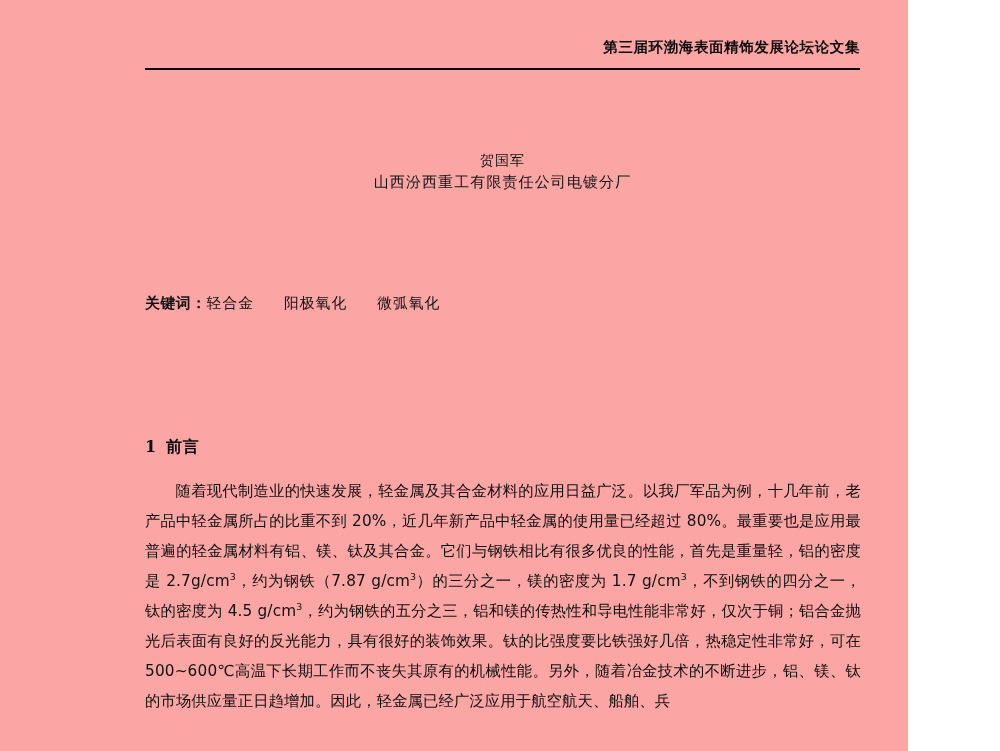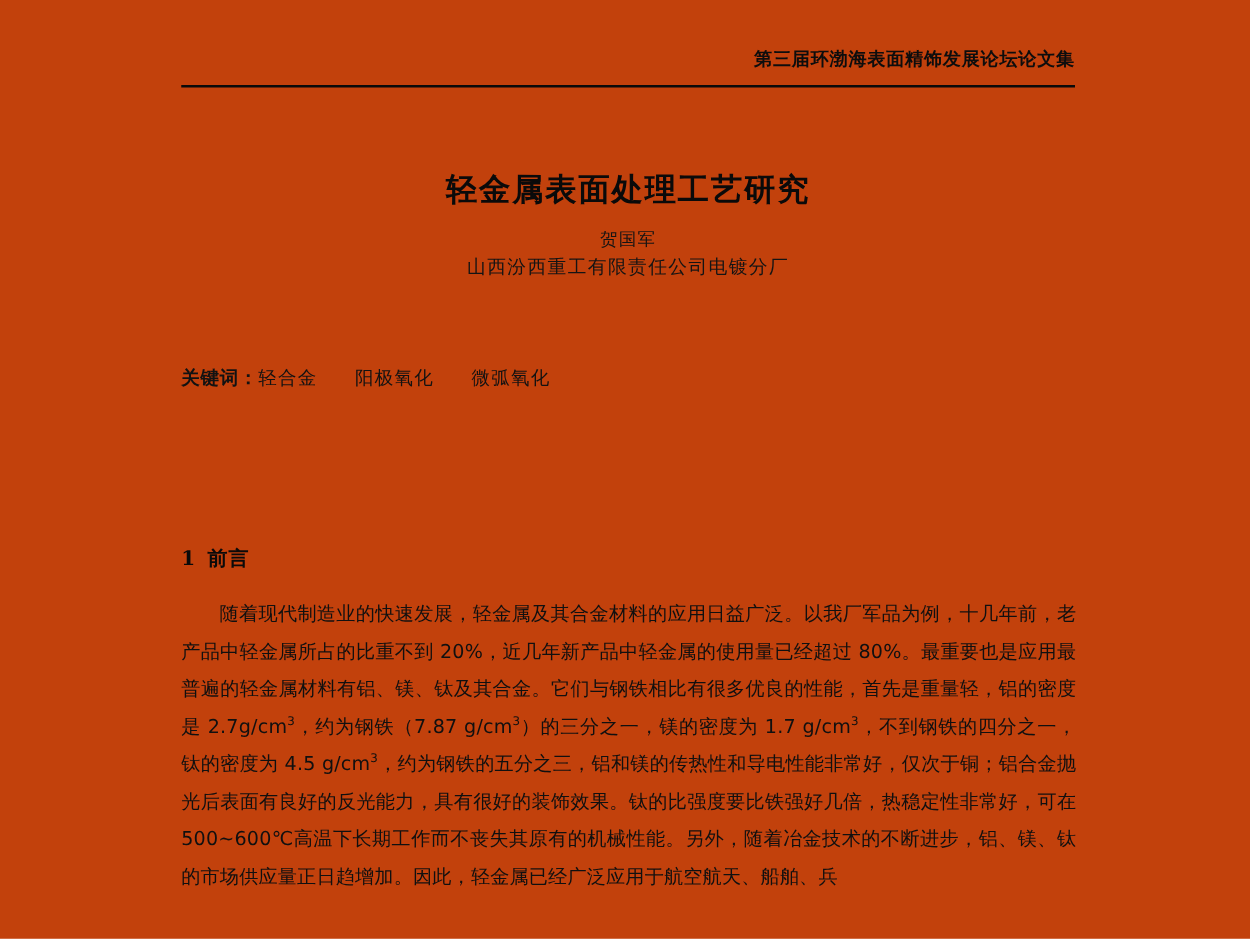--- a/index.html
+++ b/index.html
@@ -12,23 +12,23 @@
     width: 1000px;
     height: 751px;
     overflow: hidden;
     font-family: "DejaVu Sans", "Liberation Sans", sans-serif;
     color: #111111;
     -webkit-font-smoothing: none;
   }
 
   .page {
     position: relative;
-    width: 1000px;
+    width: 908px;
     height: 751px;
-    background: #c2410c;
+    background: #fca5a5;
     box-sizing: border-box;
   }
 
   
   .running-header {
     position: absolute;
     left: 145px;
     top: 38px;
     width: 715px;
     text-align: right;
@@ -146,21 +146,20 @@
 </style>
 </head>
 <body>
 
 <div class="page">
 
   <div class="running-header">第三届环渤海表面精饰发展论坛论文集</div>
   <div class="header-rule"></div>
 
   <div class="title-block">
-    <div class="doc-title">轻金属表面处理工艺研究</div>
     <div class="doc-author">贺国军</div>
     <div class="doc-affiliation">山西汾西重工有限责任公司电镀分厂</div>
   </div>
 
   <div class="abstract-block">
 
     <div class="keywords-line"><span class="lbl-bold">关键词：</span><span class="kw">轻合金</span><span class="kw">阳极氧化</span><span class="kw">微弧氧化</span></div>
   </div>
 
   <div class="section-heading"><span class="sec-num">1</span><span>前言</span></div>

